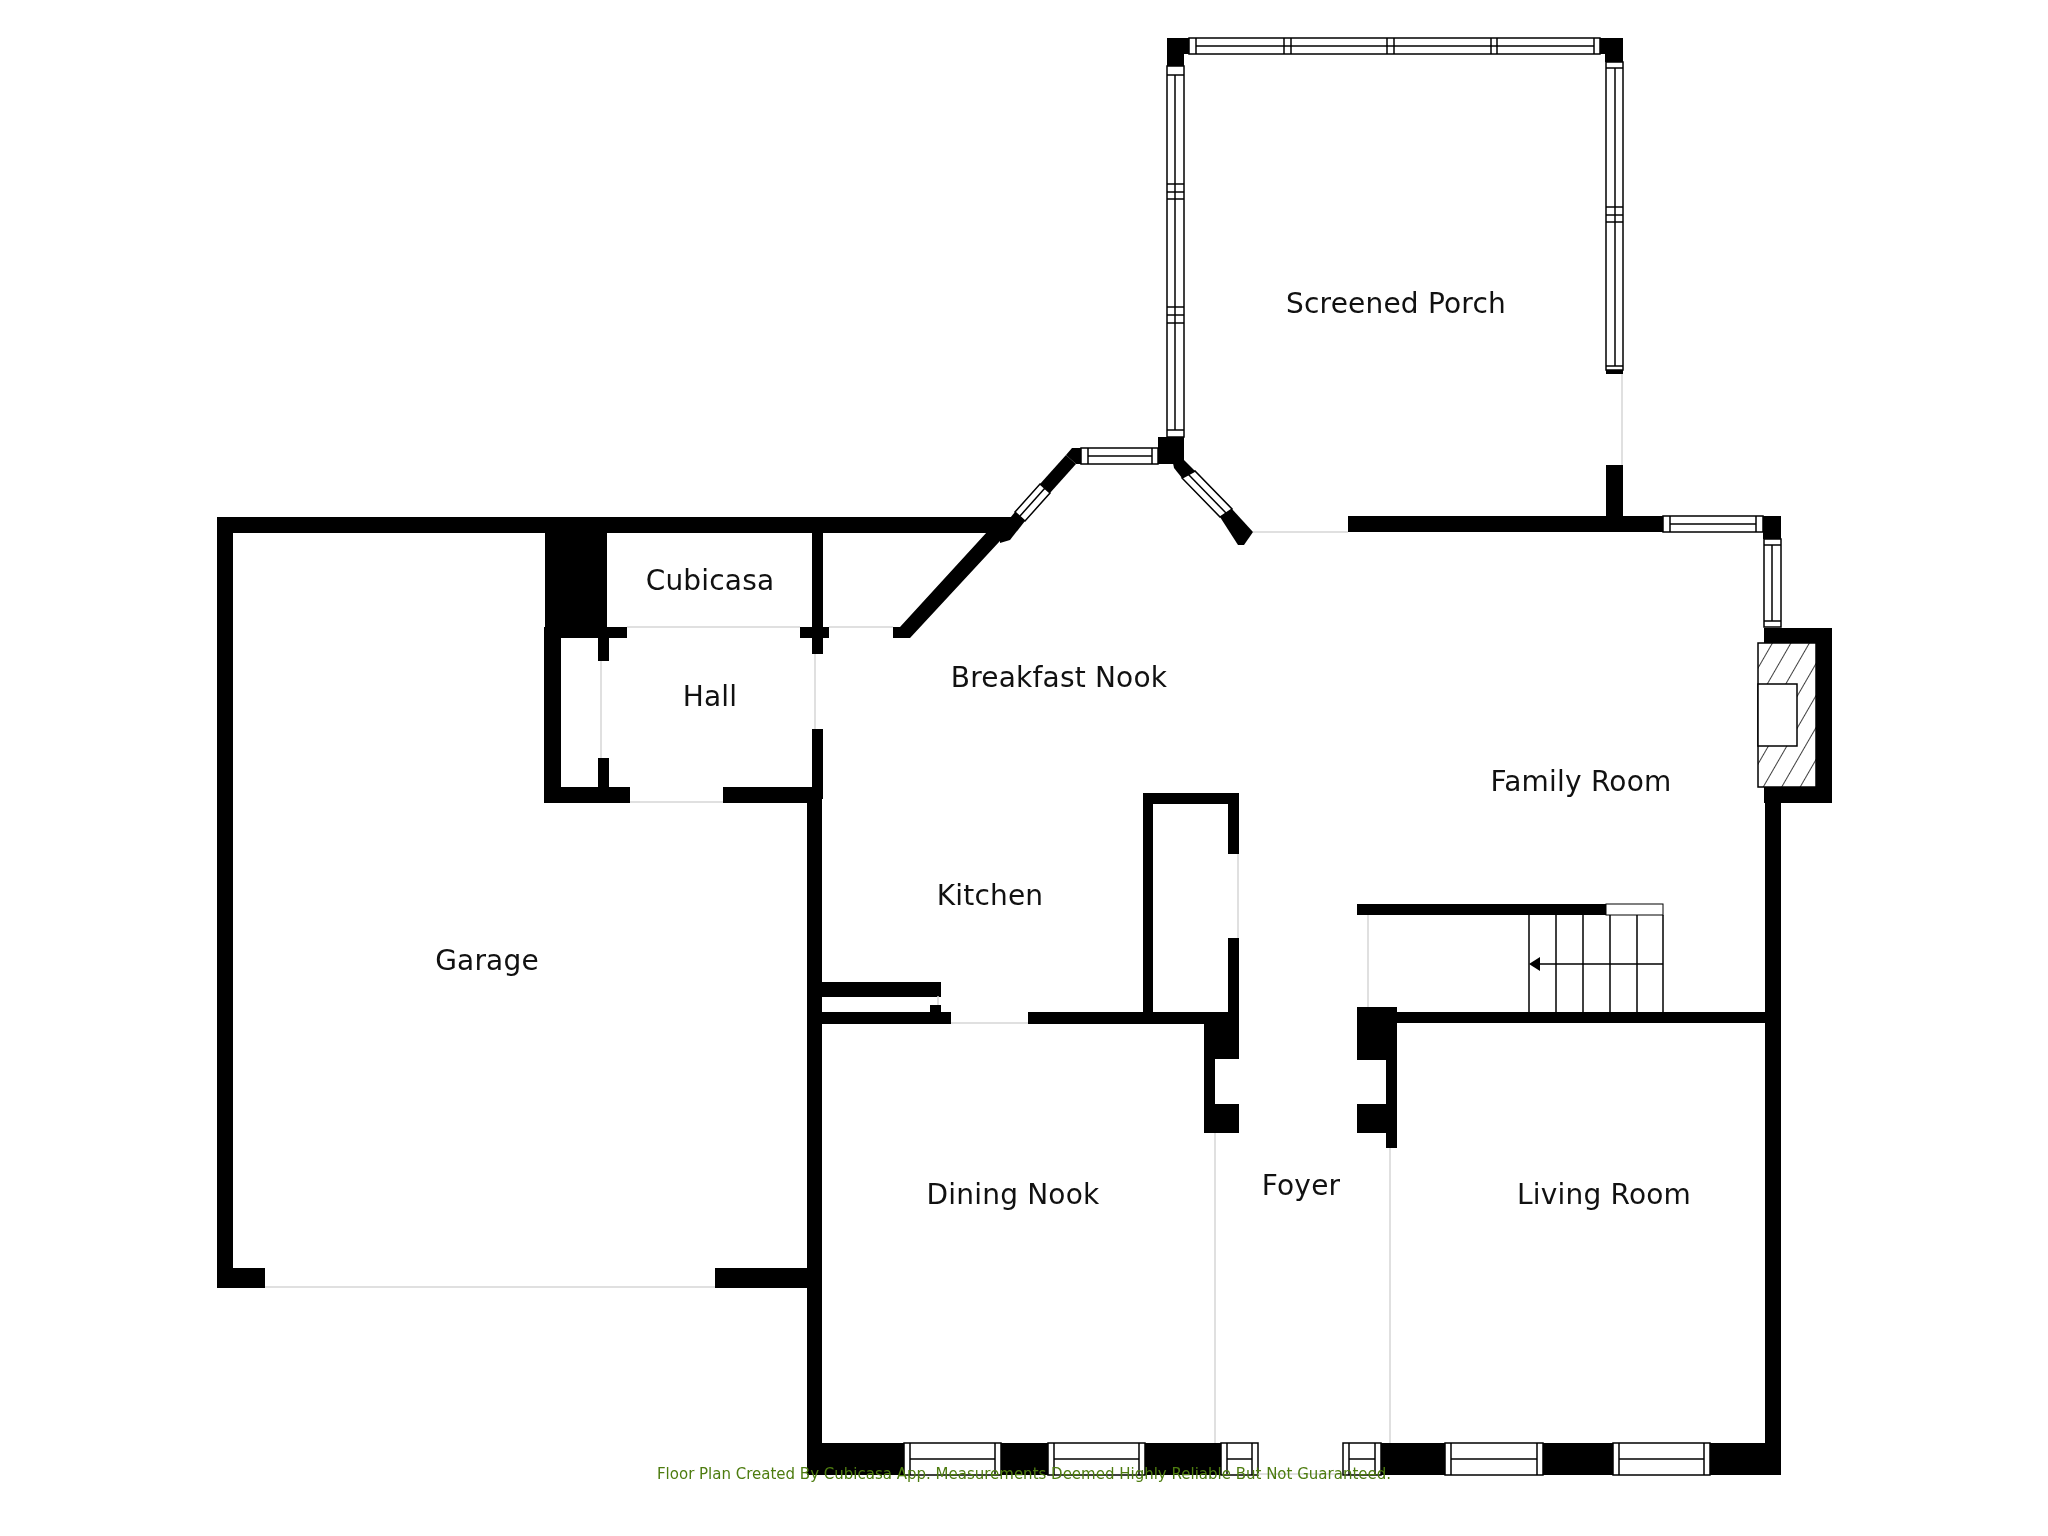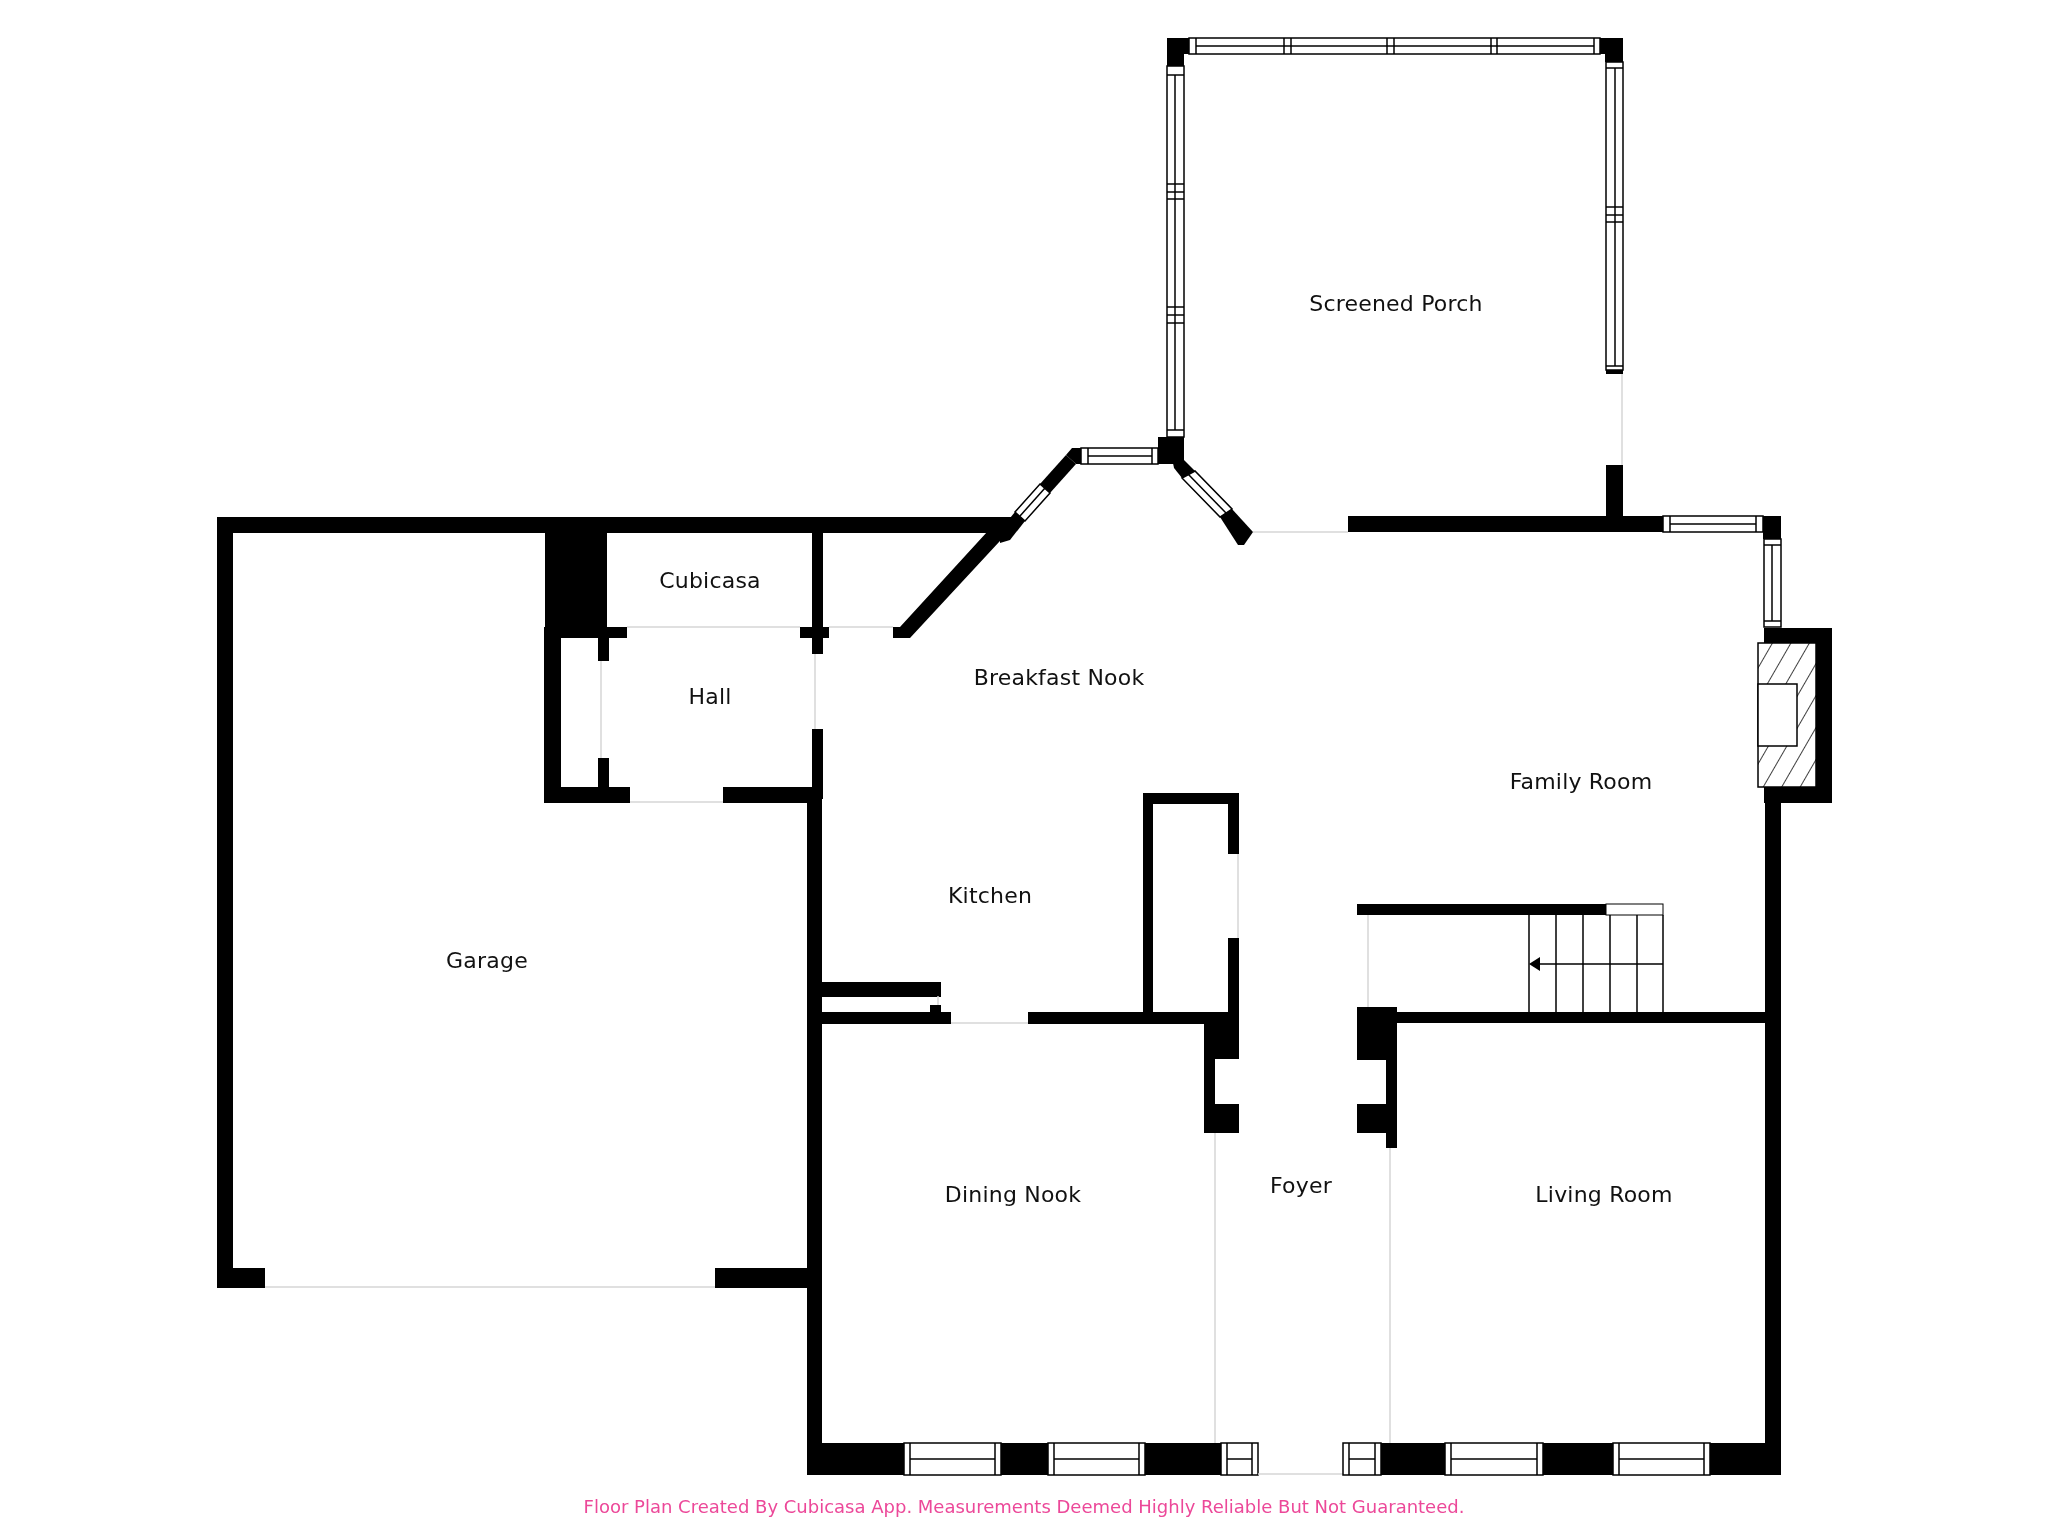--- a/index.html
+++ b/index.html
@@ -5,26 +5,26 @@
   html, body { margin: 0; padding: 0; background: #ffffff; }
   body { width: 2048px; height: 1536px; position: relative; overflow: hidden; font-family: "DejaVu Sans", sans-serif; }
   #plan { position: absolute; left: 0; top: 0; width: 2048px; height: 1536px; }
   .wall { fill: #000000; }
   .win { fill: #ffffff; stroke: #000000; stroke-width: 1.5; }
   .winline { stroke: #000000; stroke-width: 1.5; fill: none; }
   .door { stroke: #d6d6d6; stroke-width: 1.5; fill: none; }
   .thin { stroke: #000000; stroke-width: 1.5; fill: none; }
   .room-label {
     position: absolute; transform: translate(-50%, -50%);
-    font-family: "DejaVu Sans", sans-serif; font-size: 22px; color: #111111;
+    font-family: "DejaVu Sans", sans-serif; font-size: 28px; color: #111111;
     white-space: nowrap; letter-spacing: 0.2px;
   }
   .footer {
-    position: absolute; left: 1024px; top: 1506px; transform: translate(-50%, -50%);
-    font-family: "DejaVu Sans", sans-serif; font-size: 18px; color: #ec4899; white-space: nowrap;
+    position: absolute; left: 1024px; top: 1474px; transform: translate(-50%, -50%);
+    font-family: "DejaVu Sans", sans-serif; font-size: 15px; color: #4d7c0f; white-space: nowrap;
   }
 </style>
 </head>
 <body>
 
 <svg id="plan" viewBox="0 0 2048 1536" xmlns="http://www.w3.org/2000/svg">
 
   <g>
 
     <rect class="wall" x="1167" y="38" width="22" height="16"></rect>

